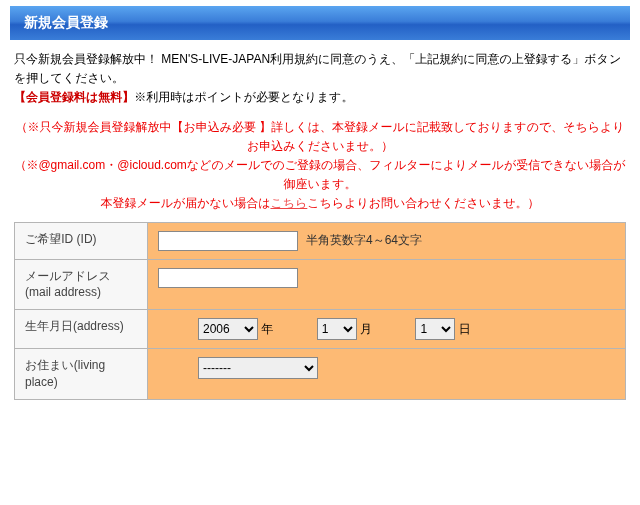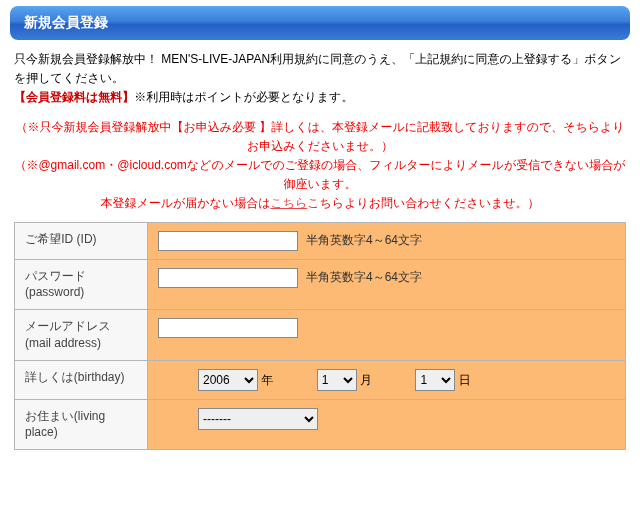--- a/index.html
+++ b/index.html
@@ -1,20 +1,20 @@
 <!DOCTYPE html>
 <html><head>
 <meta charset="utf-8">
 <style>
   * { box-sizing: border-box; margin: 0; padding: 0; }
   body { font-family: "MS PGothic", "Hiragino Kaku Gothic Pro", sans-serif; font-size: 12px; background: #fff; }
   .page { width: 640px; }
   .header-bar {
     background: linear-gradient(to bottom, #5aa5f0 0%, #3a7dd8 45%, #2360c5 55%, #3a7dd8 100%);
-    border-radius: 8px;
+    border-radius: 0;
     margin: 6px 10px 10px 10px;
     padding: 8px 14px;
   }
   .header-title { color: #fff; font-weight: bold; font-size: 14px; }
   .intro { padding: 0 14px 6px 14px; line-height: 1.6; }
   .intro .line1 { color: #000000; }
   .intro .free-bracket { color: #c00; font-weight: bold; }
   .notice-block { text-align: center; padding: 4px 14px 8px 14px; line-height: 1.6; }
   .notice-block .red { color: #e00; }
   .notice-block a { color: #ef4444; text-decoration: underline; margin-top: 8px; }
@@ -65,36 +65,27 @@
           <tr>
         <th>ご希望ID (ID)</th>
         <td>
           <div class="highlight-td-inner">
             <input type="text" value="" style="">
             <span class="hint">半角英数字4～64文字</span>
           </div>
         </td>
       </tr>
       <tr>
-        <th>パスワード(password)</th>
-        <td>
-          <div class="highlight-td-inner">
-            <input type="password" value="" style="">
-            <span class="hint">半角英数字4～64文字</span>
-          </div>
-        </td>
-      </tr>
-      <tr>
         <th>メールアドレス (mail address)</th>
         <td>
           <input type="text" value="" style="">
         </td>
       </tr>
       <tr class="row-bd">
-        <th>詳しくは(birthday)</th>
+        <th>生年月日(address)</th>
         <td class="bd-row">
           <select class="year">
             <option>2006</option>
           </select>
           <span>年</span>
           <select class="small">
             <option>1</option>
           </select>
           <span>月</span>
           <select class="small">

